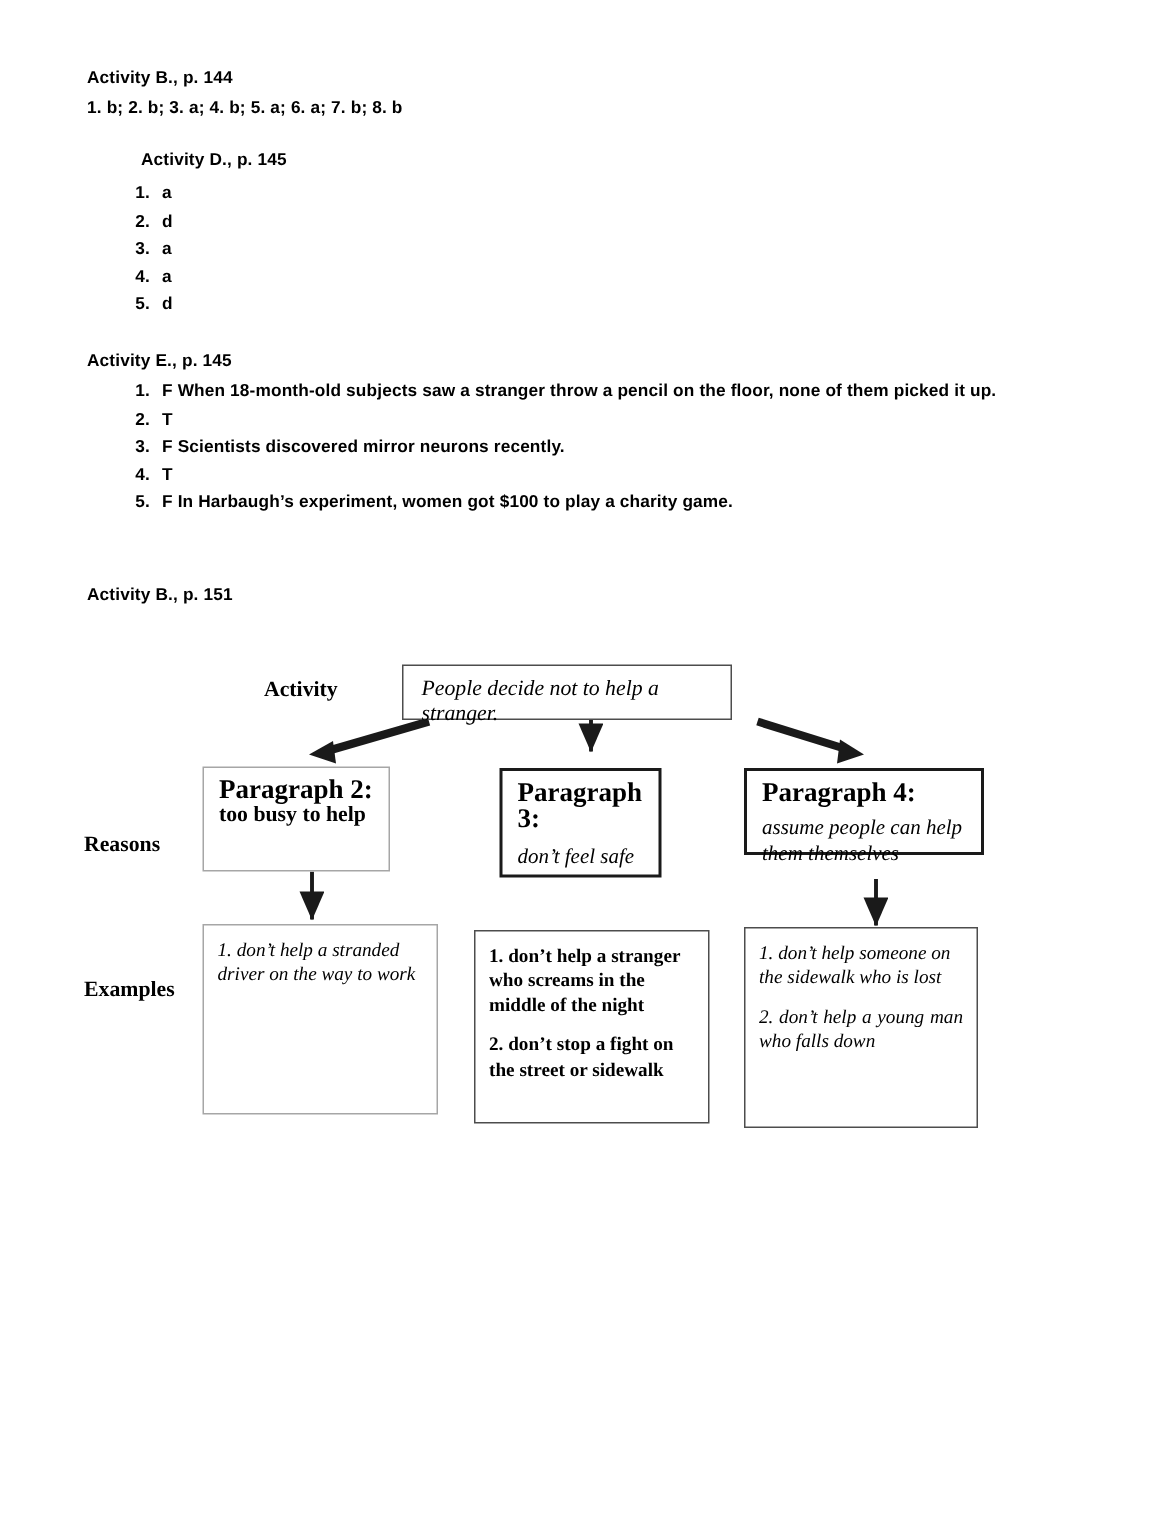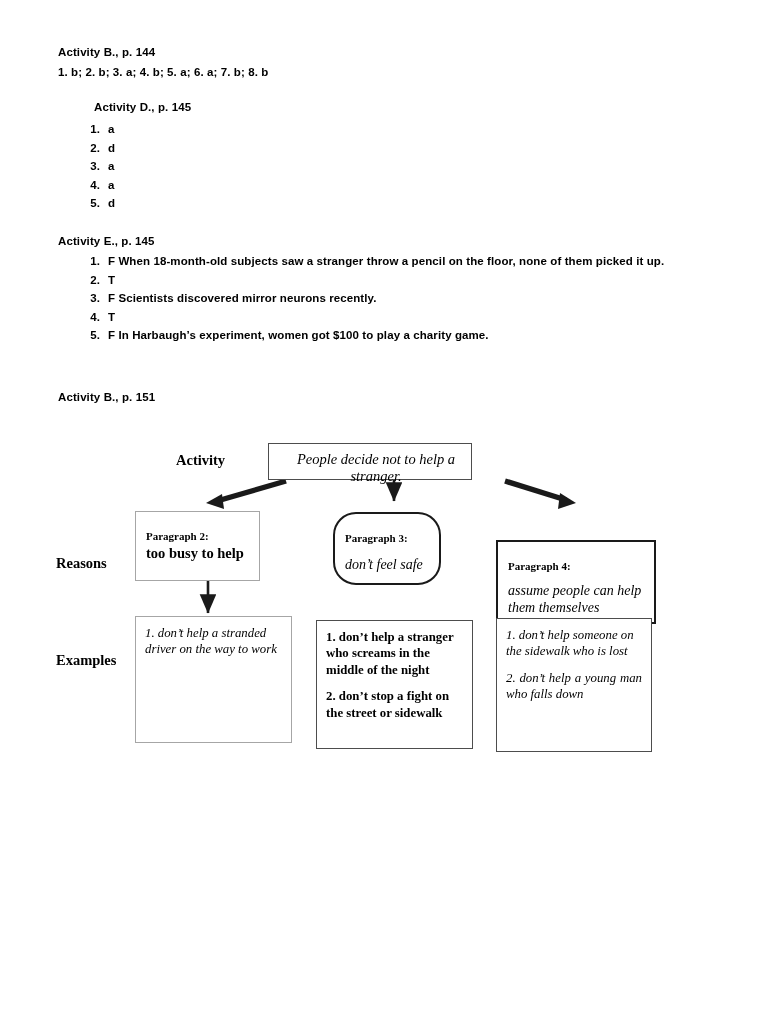--- a/index.html
+++ b/index.html
@@ -86,22 +86,21 @@
     font-size: 13.5px;
     line-height: 17px;
   }
   .situation-text {
     font-style: italic;
     font-size: 14.5px;
     padding: 7px 0 0 12px;
   }
   .reason-head {
     font-weight: bold;
-    font-size: 11px;
-    margin-top: 10px;
+    font-size: 18px;
   }
   .reason-sub-bold {
     font-weight: bold;
     font-size: 14.5px;
   }
   .reason-sub-italic {
     font-style: italic;
     font-size: 14px;
   }
   .pad-r { padding: 6px 8px 0 10px; }
@@ -210,39 +209,39 @@
 
       <g>
         <line x1="584" y1="586" x2="584" y2="617" stroke="#1a1a1a" stroke-width="2.6" marker-end="url(#arrowThin)"></line>
       </g>
     </svg>
 
     <div class="rowlabel" style="left:176px; top:452px;">Activity</div>
     <div class="rowlabel" style="left:56px; top:555px;">Reasons</div>
     <div class="rowlabel" style="left:56px; top:652px;">Examples</div>
 
-    <div class="dbox medium" style="left:268px; top:443px; width:204px; height:37px;text-align:center;">
+    <div class="dbox medium" style="left:268px; top:443px; width:220px; height:37px;">
       <div class="box-inner situation-text">People decide not to help a stranger.</div>
     </div>
 
     <div class="dbox thin" style="left:135px; top:511px; width:125px; height:70px;">
       <div class="box-inner pad-r">
         <div class="reason-head">Paragraph 2:</div>
         <div class="reason-sub-bold">too busy to help</div>
       </div>
     </div>
 
-    <div class="dbox thick" style="left:333px; top:512px; width:108px; height:73px;border-radius:23px;">
+    <div class="dbox thick" style="left:333px; top:512px; width:108px; height:73px;">
       <div class="box-inner pad-r">
         <div class="reason-head">Paragraph 3:</div>
         <div class="reason-sub-italic" style="margin-top:9px;">don’t feel safe</div>
       </div>
     </div>
 
-    <div class="dbox thick" style="left:496px; top:540px; width:160px; height:84px;">
+    <div class="dbox thick" style="left:496px; top:512px; width:160px; height:58px;">
       <div class="box-inner pad-r">
         <div class="reason-head">Paragraph 4:</div>
         <div class="reason-sub-italic" style="margin-top:7px;">assume people can help them themselves</div>
       </div>
     </div>
 
     <div class="dbox thin" style="left:135px; top:616px; width:157px; height:127px;">
       <div class="box-inner ex-text ex-italic">
         <div>1. don’t help a stranded driver on the way to work</div>
         <div class="ex-gap"></div>

